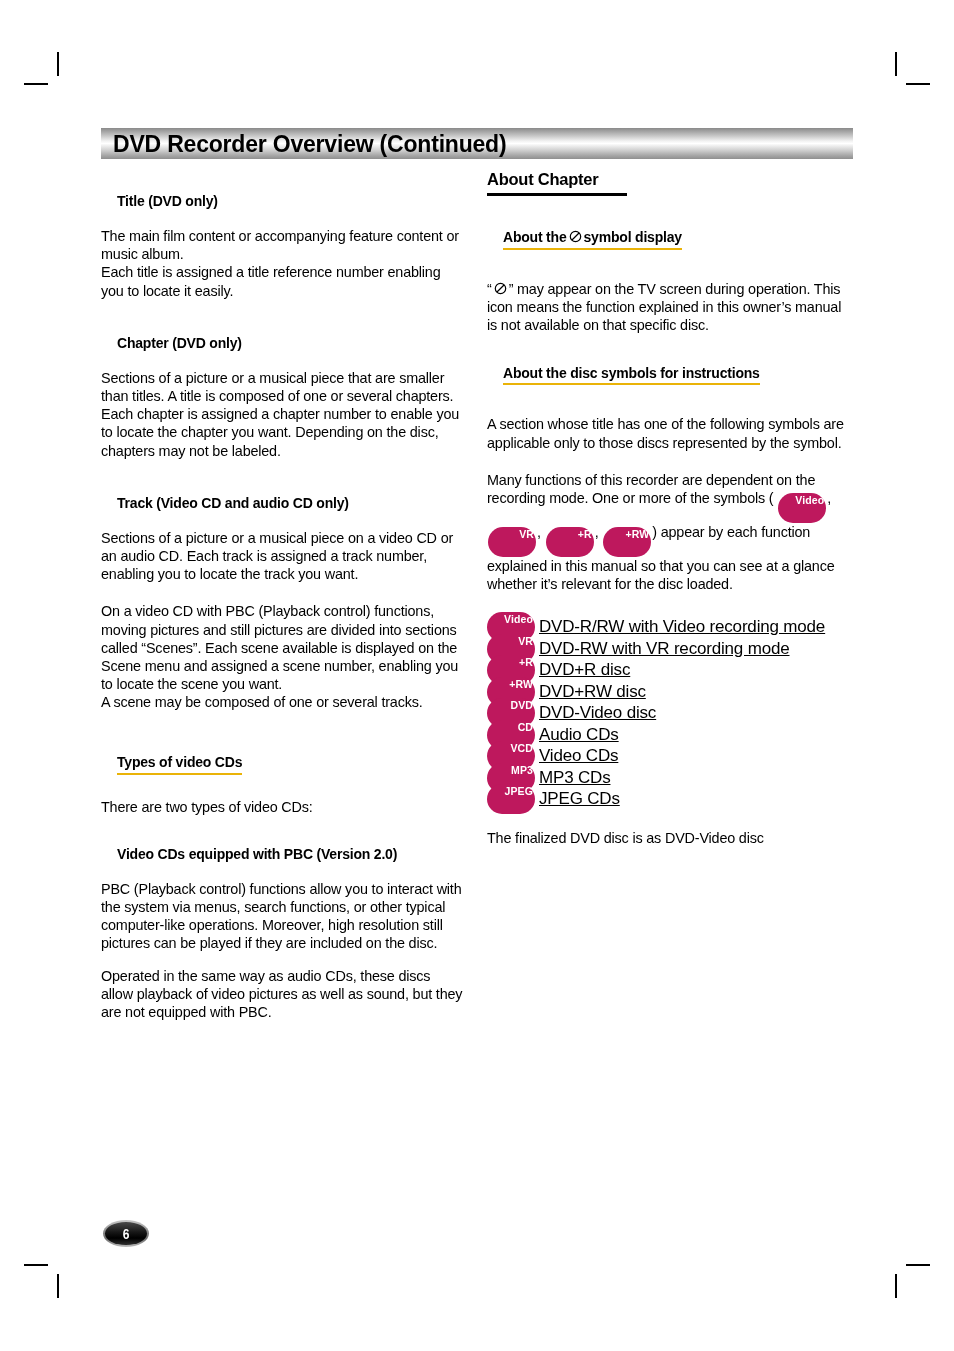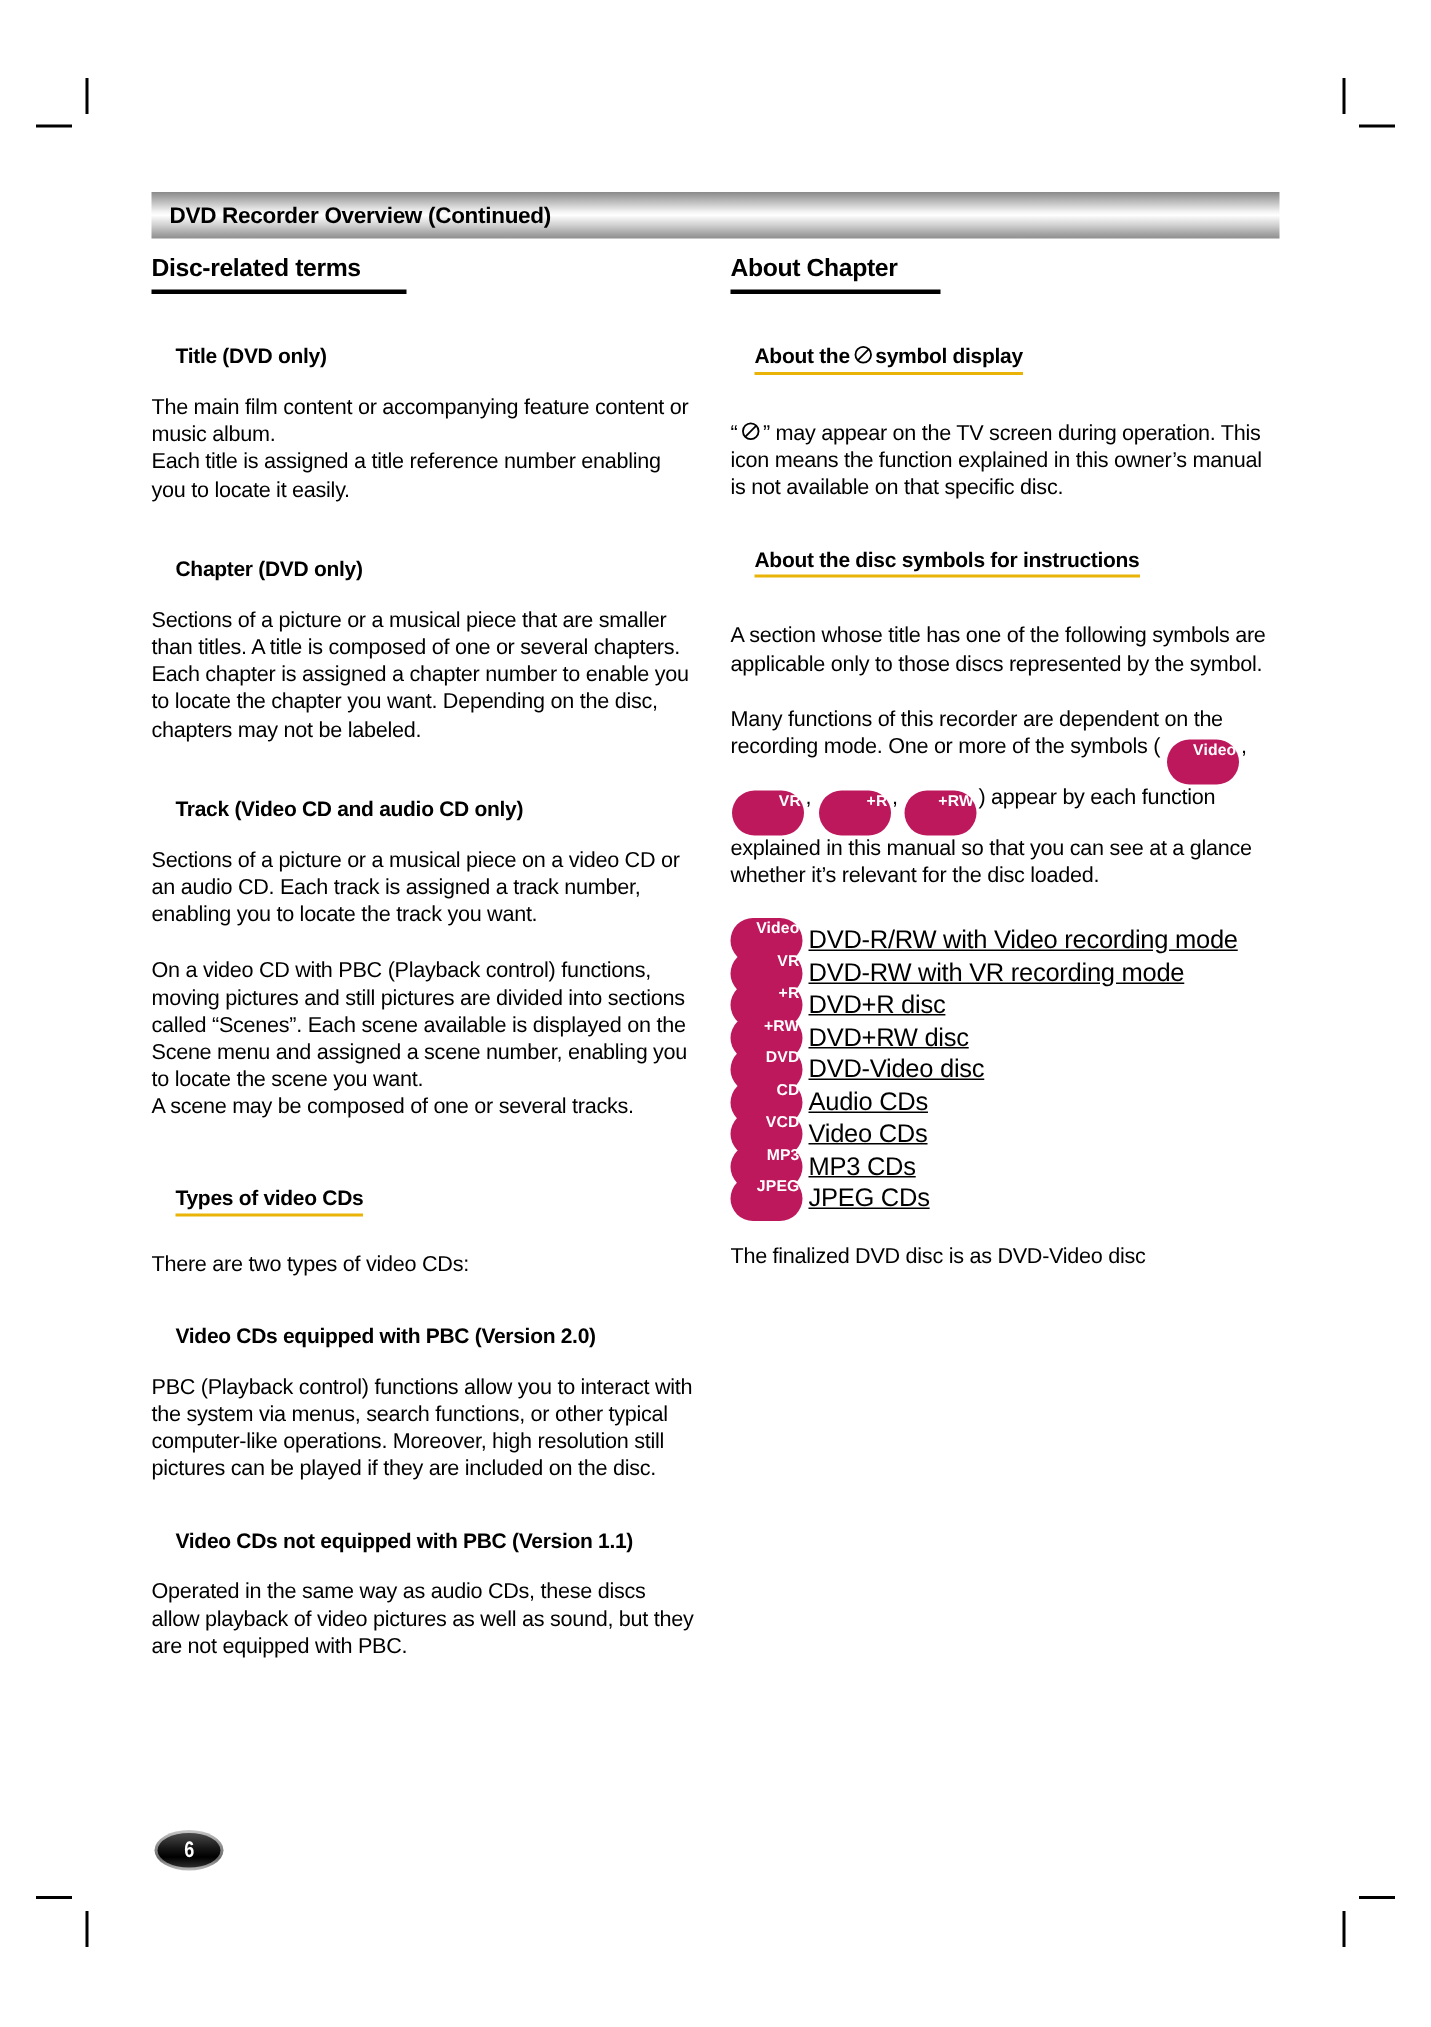--- a/index.html
+++ b/index.html
@@ -43,21 +43,21 @@
         #ededed 58%,
         #cfcfcf 72%,
         #a8a8a8 88%,
         #8f8f8f 100%);
   }
   .page-banner .banner-title {
     position: absolute;
     left: 12px;
     top: 50%;
     transform: translateY(-50%);
-    font-size: 15px;
+    font-size: 23px;
     font-weight: bold;
     letter-spacing: -0.2px;
     color: #000;
     white-space: nowrap;
   }
 
   
   .columns {
     position: absolute;
     left: 0;
@@ -205,24 +205,20 @@
 <div class="crop-mark cm-br-v"></div>
 
 <div class="page-banner">
   <div class="banner-title">DVD Recorder Overview (Continued)</div>
 </div>
 
 <div class="columns">
 
   <div class="col col-left">
 
-    <div class="sec-head-wrap">
-      <div class="sec-head">Disc-related terms</div>
-      <div class="sec-head-rule rule-disc"></div>
-    </div>
 
     <div class="gap-xs"></div>
 
     <div>
       <div class="sub-head">Title (DVD only)</div>
       <p class="body-text">The main film content or accompanying feature content or music album.<br>Each title is assigned a title reference number enabling you to locate it easily.</p>
     </div>
 
     <div class="gap-md"></div>
 
@@ -255,21 +251,20 @@
     <div class="gap-sm"></div>
 
     <div>
       <div class="sub-head">Video CDs equipped with PBC (Version 2.0)</div>
       <p class="body-text">PBC (Playback control) functions allow you to interact with the system via menus, search functions, or other typical computer-like operations. Moreover, high resolution still pictures can be played if they are included on the disc.</p>
     </div>
 
     <div class="gap-sm"></div>
 
     <div>
-      <div class="sub-head">Video CDs not equipped with PBC (Version 1.1)</div>
       <p class="body-text">Operated in the same way as audio CDs, these discs allow playback of video pictures as well as sound, but they are not equipped with PBC.</p>
     </div>
 
   </div>
 
   <div class="col col-right">
 
     <div class="sec-head-wrap">
       <div class="sec-head">About Chapter</div>
       <div class="sec-head-rule rule-about"></div>

